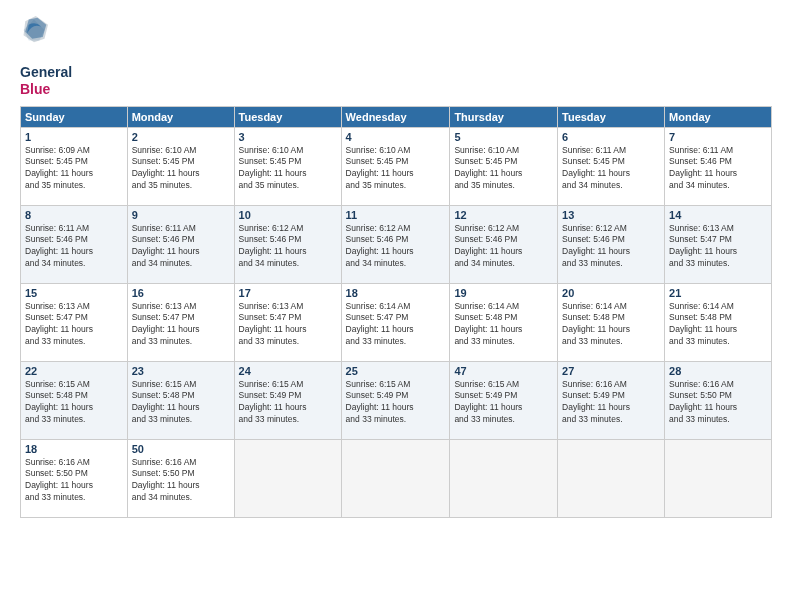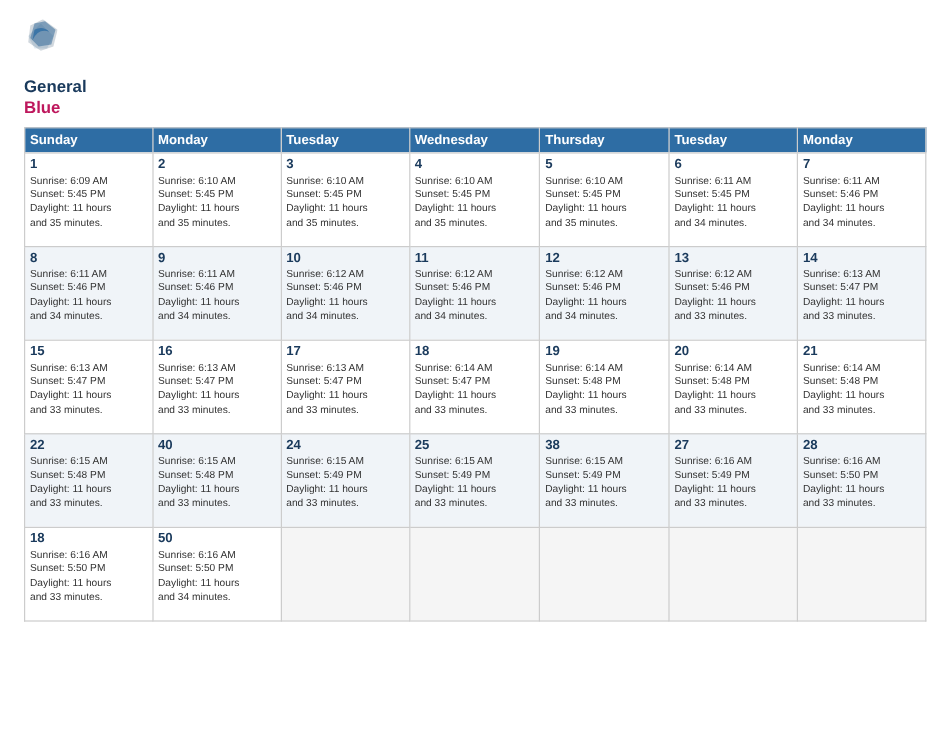--- a/index.html
+++ b/index.html
@@ -282,42 +282,42 @@
         </tr>
         <tr>
           <td>
             <span class="day-num">22</span>
             <div class="day-info" style="white-space: pre-line;">Sunrise: 6:15 AM
 Sunset: 5:48 PM
 Daylight: 11 hours
 and 33 minutes.</div>
           </td>
           <td>
-            <span class="day-num">40</span>
+            <span class="day-num">23</span>
             <div class="day-info" style="white-space: pre-line;">Sunrise: 6:15 AM
 Sunset: 5:48 PM
 Daylight: 11 hours
 and 33 minutes.</div>
           </td>
           <td>
             <span class="day-num">24</span>
             <div class="day-info" style="white-space: pre-line;">Sunrise: 6:15 AM
 Sunset: 5:49 PM
 Daylight: 11 hours
 and 33 minutes.</div>
           </td>
           <td>
             <span class="day-num">25</span>
             <div class="day-info" style="white-space: pre-line;">Sunrise: 6:15 AM
 Sunset: 5:49 PM
 Daylight: 11 hours
 and 33 minutes.</div>
           </td>
           <td>
-            <span class="day-num">38</span>
+            <span class="day-num">47</span>
             <div class="day-info" style="white-space: pre-line;">Sunrise: 6:15 AM
 Sunset: 5:49 PM
 Daylight: 11 hours
 and 33 minutes.</div>
           </td>
           <td>
             <span class="day-num">27</span>
             <div class="day-info" style="white-space: pre-line;">Sunrise: 6:16 AM
 Sunset: 5:49 PM
 Daylight: 11 hours

